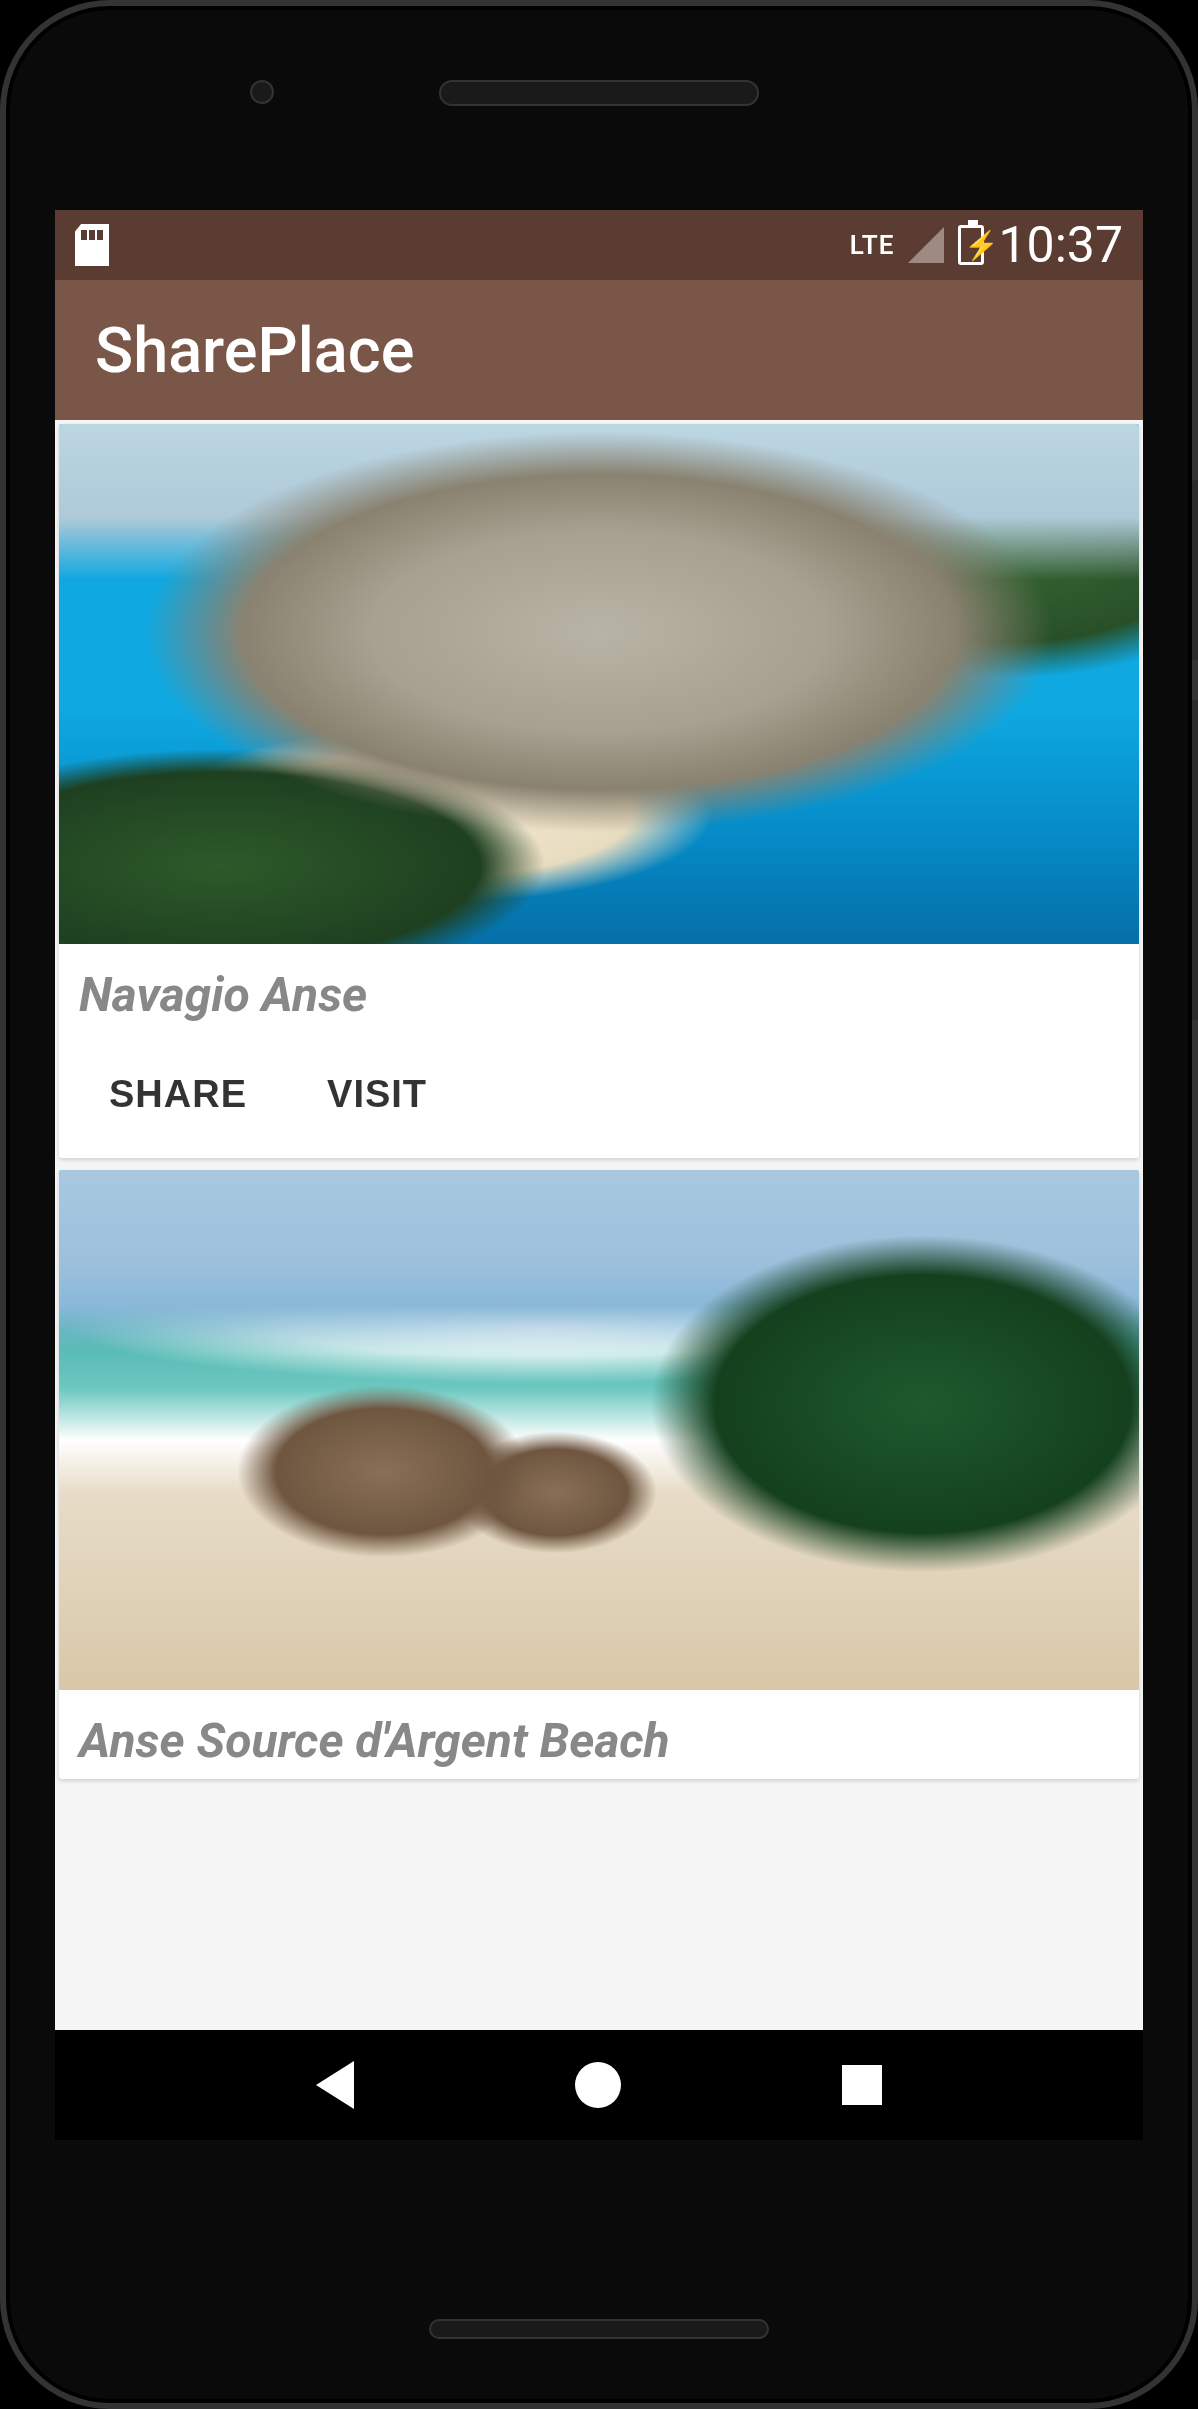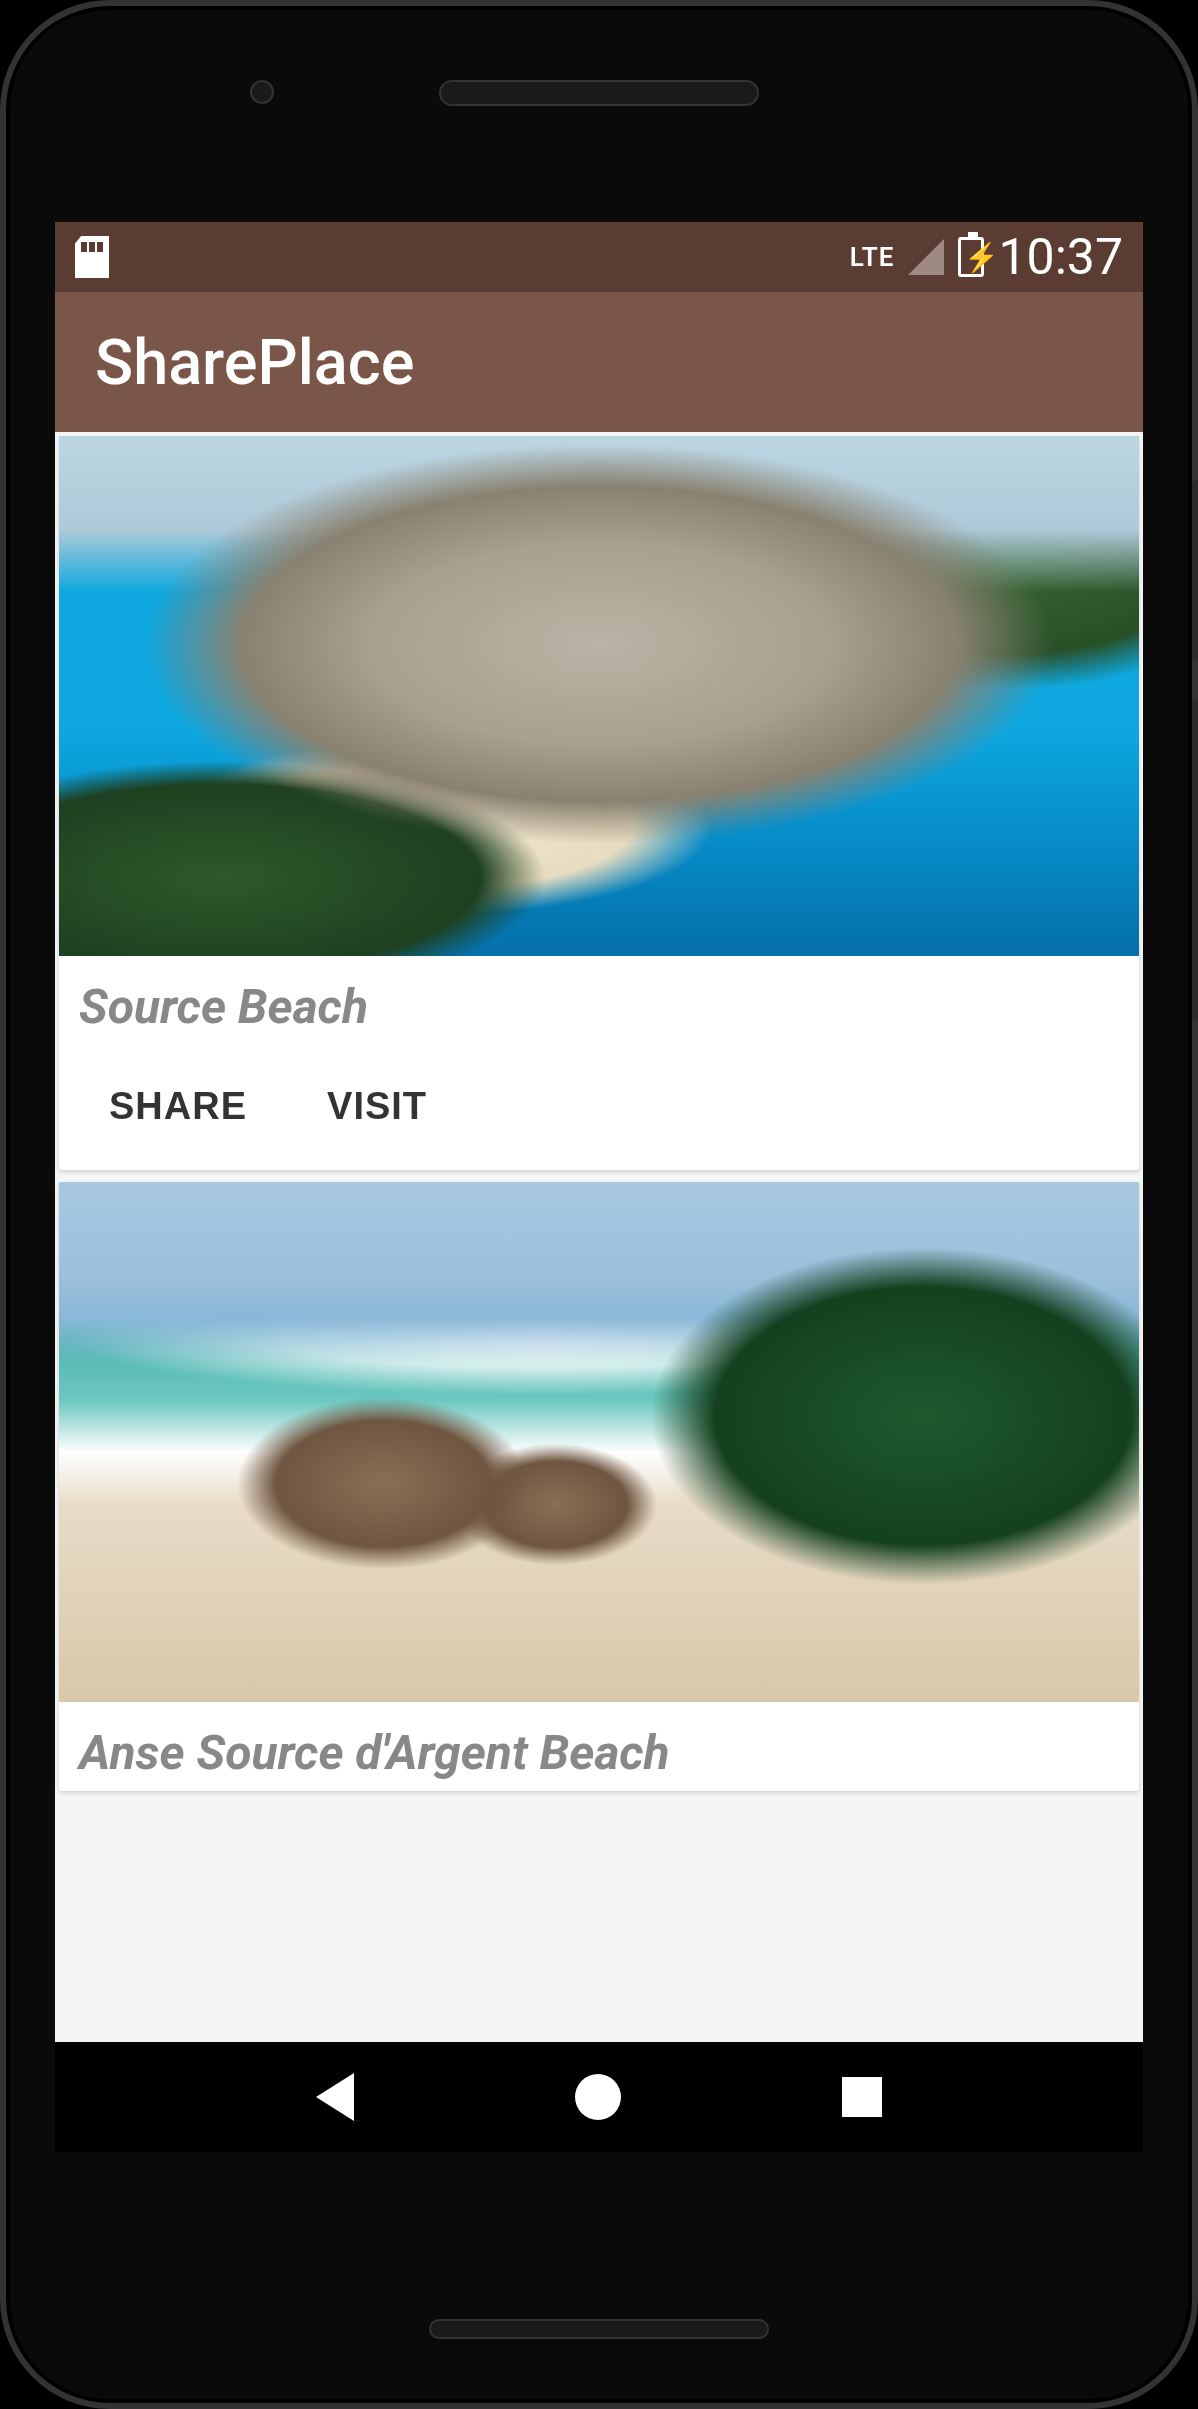--- a/index.html
+++ b/index.html
@@ -27,21 +27,20 @@
     background: #1a1a1a;
     border-radius: 50%;
     border: 2px solid #333;
   }
   .screen {
     position: absolute;
     left: 55px; top: 210px;
     width: 1088px; height: 1930px;
     background: #a21caf;
     overflow: hidden;
-    margin-top: 12px;
   }
   .statusbar {
     height: 70px;
     background: #5a3c32;
     display: flex;
     align-items: center;
     color: #fff;
     font-size: 40px;
     padding: 0 20px;
   }
@@ -148,21 +147,21 @@
     </div>
 
     <div class="appbar">
       <div class="appbar-title">SharePlace</div>
     </div>
 
     <div class="content">
 
       <div class="card">
         <div class="card-img img-navagio" aria-label="navagio-beach-image"></div>
-        <div class="card-title">Source Beach</div>
+        <div class="card-title">Navagio Anse</div>
         <div class="card-actions">
           <button class="card-btn">SHARE</button>
           <button class="card-btn">VISIT</button>
         </div>
       </div>
 
       <div class="card">
         <div class="card-img img-anse" aria-label="anse-source-dargent-image"></div>
         <div class="card-title">Anse Source d'Argent Beach</div>
       </div>

